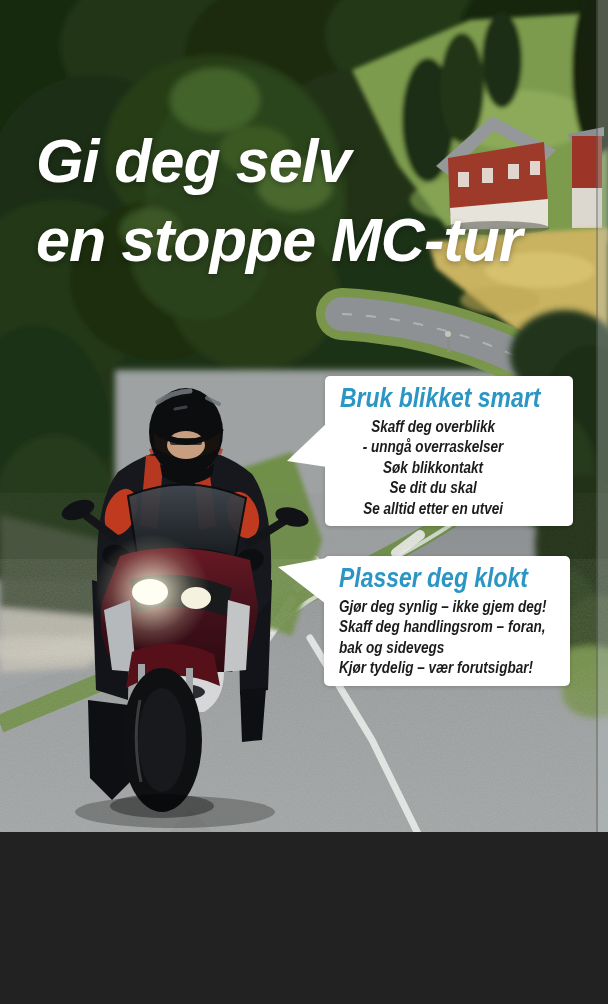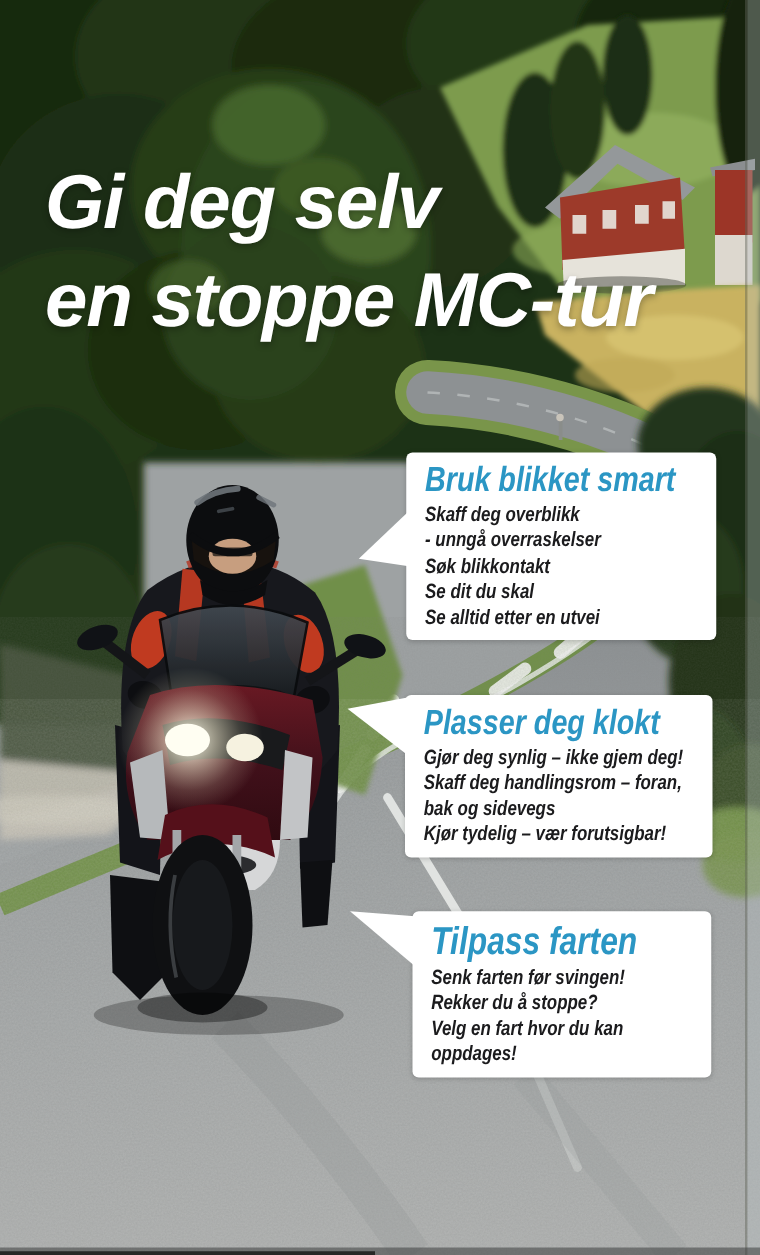--- a/index.html
+++ b/index.html
@@ -1,17 +1,17 @@
 <!DOCTYPE html>
 <html><head>
 <meta charset="utf-8">
 <style>
   html,body{margin:0;padding:0;background:#222;}
   .poster{
-    position:relative;width:608px;height:1004px;overflow:hidden;
+    position:relative;width:608px;height:832px;overflow:hidden;
     font-family:"Liberation Sans","DejaVu Sans",sans-serif;
     background:#9ea2a3;
   }
   .scene{position:absolute;left:0;top:0;width:608px;height:1004px;display:block;}
   .title{
     position:absolute;left:36px;top:122px;
     color:#ffffff;font-style:italic;font-weight:bold;
     font-size:61px;line-height:79px;letter-spacing:-1px;
     text-shadow:0 2px 6px rgba(0,0,0,.30);
     white-space:nowrap;
@@ -26,21 +26,21 @@
     color:#2b96c4;font-style:italic;font-weight:bold;
     font-size:28px;line-height:32px;white-space:nowrap;
     transform:scaleX(.82);transform-origin:0 50%;
     margin-bottom:2px;
   }
   .bl{
     color:#1b1b1d;font-style:italic;font-weight:bold;
     font-size:16.5px;line-height:20.4px;white-space:nowrap;
     transform:scaleX(.82);transform-origin:0 50%;
   }
-  .b1{left:325px;top:362px;width:227px;}
+  .b1{left:325px;top:376px;width:227px;text-align:center;}
   .b2{left:324px;top:556px;width:225px;}
   .b3{left:330px;top:729px;width:218px;}
   .b3 .bh{font-size:31px;line-height:35px;}
 </style>
 </head>
 <body>
 
 <div class="poster">
 
   <svg class="scene" viewBox="0 0 608 1004" aria-hidden="true">
@@ -264,24 +264,14 @@
     <svg class="tail" style="left:-48px;top:2px;" width="50" height="48">
       <polygon points="50,0 50,46 2,9" fill="#ffffff"></polygon>
     </svg>
     <div class="bh">Plasser deg klokt</div>
     <div class="bl">Gjør deg synlig – ikke gjem deg!</div>
     <div class="bl">Skaff deg handlingsrom – foran,</div>
     <div class="bl">bak og sidevegs</div>
     <div class="bl">Kjør tydelig – vær forutsigbar!</div>
   </div>
 
-  <div class="bubble b3">
-    <svg class="tail" style="left:-50px;top:0px;" width="52" height="46">
-      <polygon points="52,4 52,44 0,0" fill="#ffffff"></polygon>
-    </svg>
-    <div class="bh">Tilpass farten</div>
-    <div class="bl">Senk farten før svingen!</div>
-    <div class="bl">Rekker du å stoppe?</div>
-    <div class="bl">Velg en fart hvor du kan</div>
-    <div class="bl">oppdages!</div>
-  </div>
 
 </div>
 
 </body></html>

